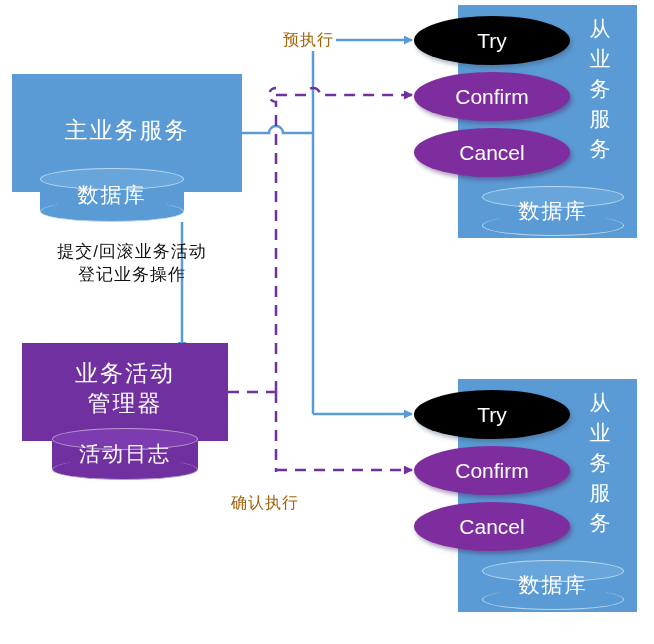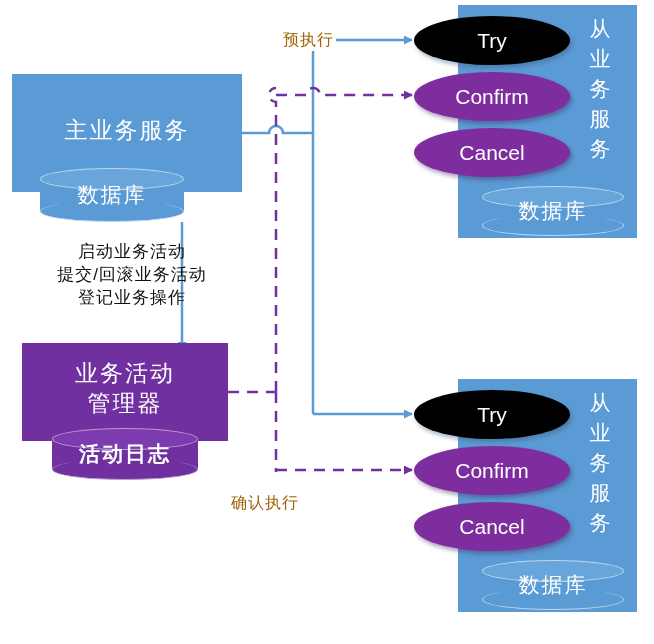--- a/index.html
+++ b/index.html
@@ -170,33 +170,32 @@
   <div class="rect-label" style="left:12px;top:115px;width:230px;">主业务服务</div>
 
   <div class="cyl cyl-blue" style="left:40px;top:168px;width:144px;height:54px;">
     <div class="body"></div>
     <div class="bot"></div>
     <div class="top"></div>
     <div class="txt">数据库</div>
   </div>
 
   <div class="steps" style="left:22px;top:240px;width:220px;">
-    <div>启动业务活动</div>
     <div>提交/回滚业务活动</div>
     <div>登记业务操作</div>
   </div>
 
   <div class="box rect-mgr" style="left:22px;top:343px;width:206px;height:98px;">
   </div>
   <div class="rect-label" style="left:22px;top:358px;width:206px;">
     <div>业务活动</div>
     <div>管理器</div>
   </div>
 
-  <div class="cyl cyl-purple" style="left:52px;top:428px;width:146px;height:52px;font-weight:bold;">
+  <div class="cyl cyl-purple" style="left:52px;top:428px;width:146px;height:52px;">
     <div class="body"></div>
     <div class="bot"></div>
     <div class="top"></div>
     <div class="txt">活动日志</div>
   </div>
 
   <div class="edge-label" style="left:281px;top:30px;">预执行</div>
   <div class="edge-label" style="left:229px;top:461px;margin-top:32px;">确认执行</div>
 
 </div>

